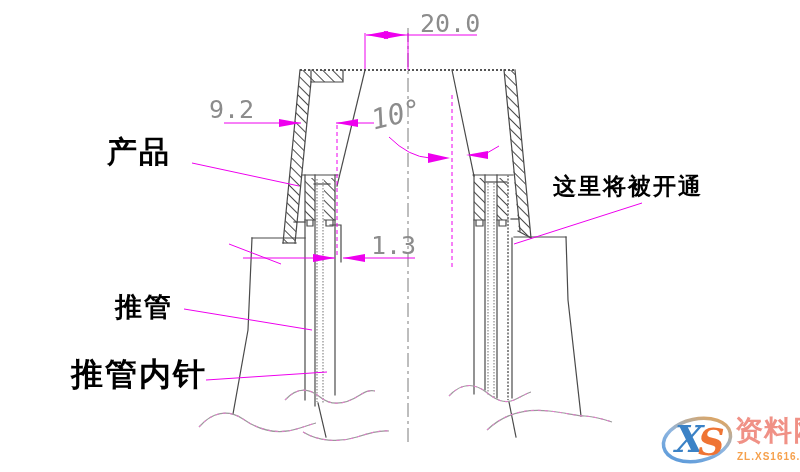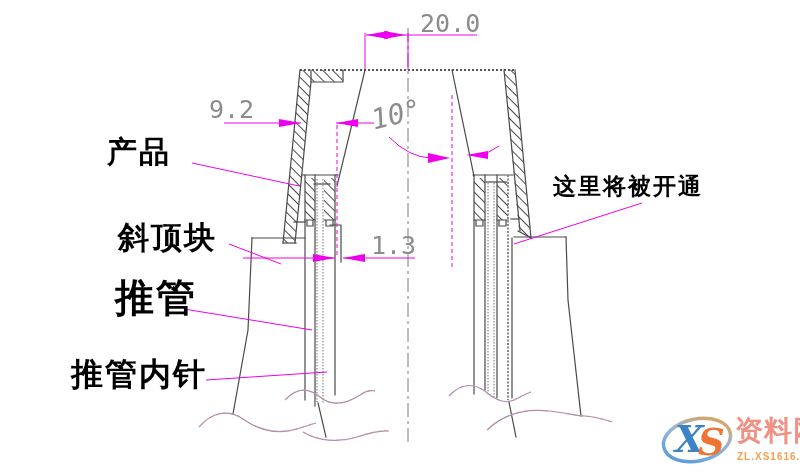--- a/index.html
+++ b/index.html
@@ -159,22 +159,21 @@
     <g stroke="#ee00ee" stroke-width="1" fill="none">
       <path d="M192,163 L299,186"></path>
       <path d="M229,244 L281,264"></path>
       <path d="M184,309 L312,330"></path>
       <path d="M206,380 L327,372"></path>
       <path d="M642,203 L514,244"></path>
     </g>
   </svg>
 
   <div class="cjk-label" style="left:107px;top:137px;font-size:30px;">产品</div>
-  <div class="cjk-label" style="left:118px;top:222px;font-size:31px;">斜顶块</div>
-  <div class="cjk-label" style="left:115px;top:278px;font-size:39px;text-align:center;">推管</div>
+  <div class="cjk-label" style="left:115px;top:294px;font-size:27px;text-align:center;">推管</div>
   <div class="cjk-label" style="left:71px;top:358px;font-size:32px;font-family:Liberation Serif, serif;">推管内针</div>
   <div class="cjk-label" style="left:553px;top:167px;font-size:23px;margin-top:8px;">这里将被开通</div>
 
   <div class="dim-text" style="left:420px;top:11px;font-size:25px;">20.0</div>
   <div class="dim-text" style="left:209px;top:97px;font-size:25px;">9.2</div>
   <div class="dim-text" style="left:371px;top:101px;font-size:28px;font-style:italic;transform:rotate(-14deg);">10°</div>
   <div class="dim-text" style="left:371px;top:233px;font-size:25px;">1.3</div>
 
   <div class="wm">
     <svg width="147" height="62" viewBox="0 0 147 62">

